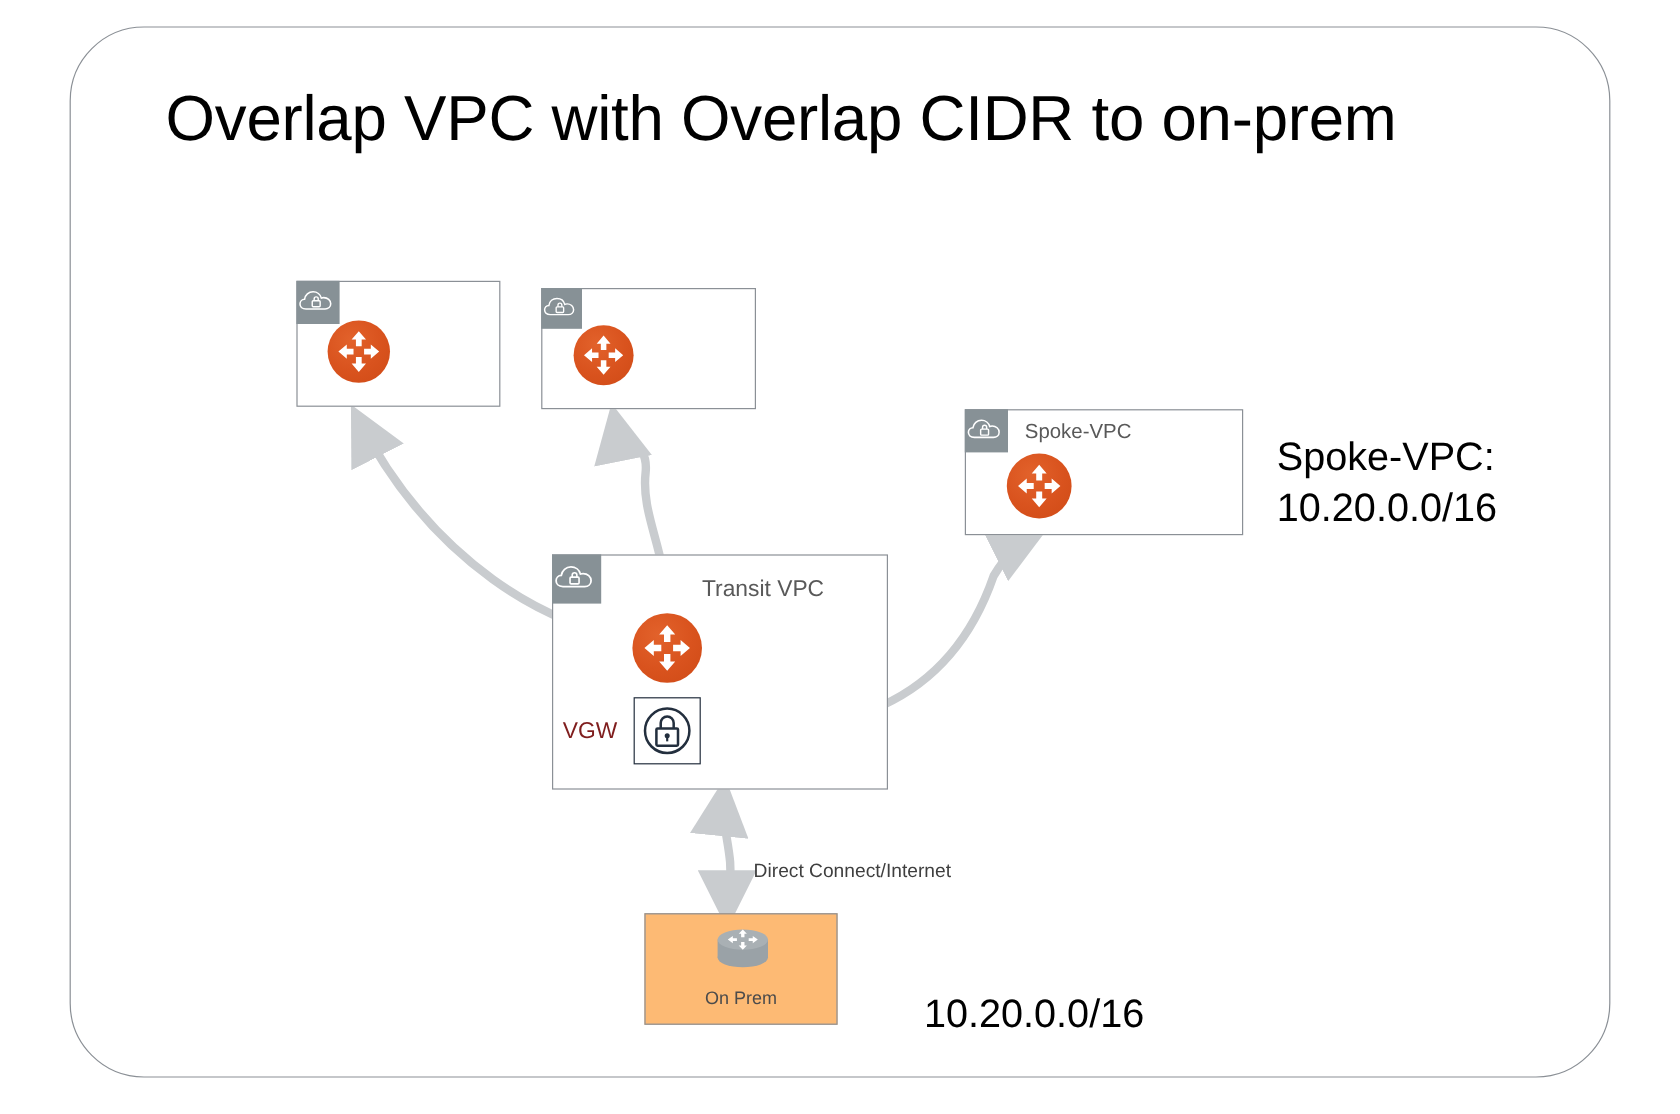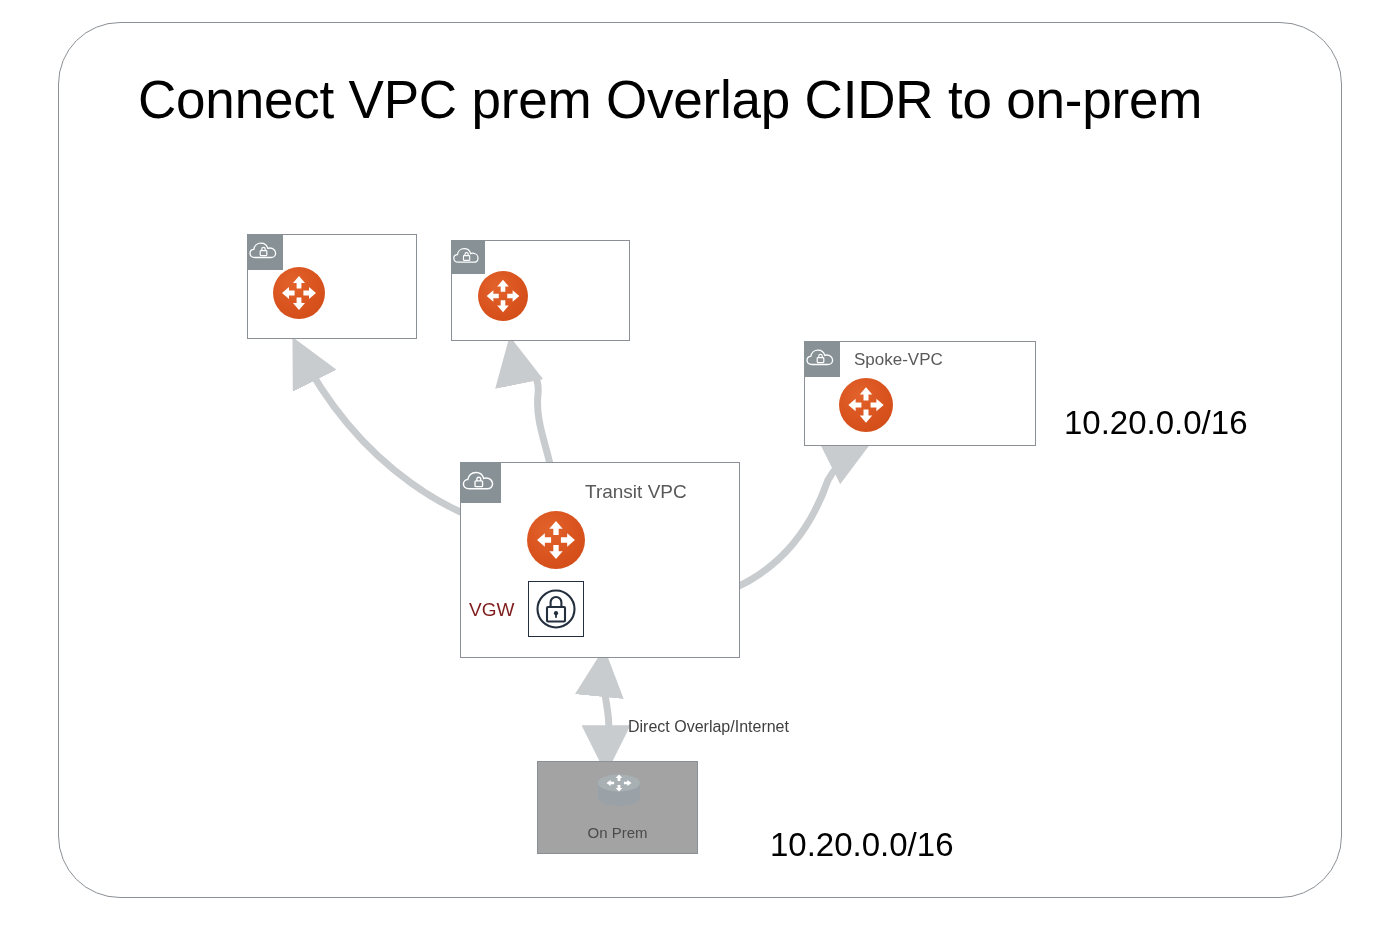--- a/index.html
+++ b/index.html
@@ -95,21 +95,21 @@
   .vgw-text {
     position: absolute;
     font-size: 19px;
     color: #7f1d1d;
     white-space: nowrap;
   }
   
   .onprem-box {
     position: absolute;
     border: 1.5px solid #8b9096;
-    background: #a3a3a3;
+    background: #fdba74;
     box-sizing: border-box;
   }
   .onprem-icon { position: absolute; }
   .onprem-icon svg { display: block; }
   .onprem-label {
     position: absolute;
     width: 100%;
     text-align: center;
     font-size: 15px;
     color: #4b4b4b;
@@ -133,21 +133,21 @@
     white-space: nowrap;
   }
 </style>
 </head>
 <body>
 
 <div id="slide">
 
   <div class="frame"></div>
 
-  <div class="slide-title">Connect VPC prem Overlap CIDR to on-prem</div>
+  <div class="slide-title">Overlap VPC with Overlap CIDR to on-prem</div>
 
   <svg class="connectors" viewBox="0 0 1400 928" width="1400" height="928" xmlns="http://www.w3.org/2000/svg">
     <defs>
       <marker id="ahead" viewBox="0 0 12 12" refX="9" refY="6" markerWidth="7" markerHeight="7" orient="auto-start-reverse">
         <path d="M 0 0 L 12 6 L 0 12 z" fill="#c9cccf"></path>
       </marker>
       <marker id="atail" viewBox="0 0 12 12" refX="9" refY="6" markerWidth="7" markerHeight="7" orient="auto-start-reverse">
         <path d="M 0 0 L 12 6 L 0 12 z" fill="#c9cccf"></path>
       </marker>
     </defs>
@@ -279,19 +279,20 @@
           <path d="M29 7.5 l3.4 3.6 h-2 v3.0 h-2.8 v-3.0 h-2 z"></path>
           <path d="M29 24.5 l-3.4 -3.6 h2 v-3.0 h2.8 v3.0 h2 z"></path>
           <path d="M16.5 16 l4.2 -3.1 v1.9 h3.4 v2.4 h-3.4 v1.9 z"></path>
           <path d="M41.5 16 l-4.2 3.1 v-1.9 h-3.4 v-2.4 h3.4 v-1.9 z"></path>
         </g>
       </svg>
     </span>
     <span class="onprem-label" style="top:62px; left:0;">On Prem</span>
   </div>
 
-  <div class="edge-label" style="left:628px; top:718px;">Direct Overlap/Internet</div>
-
+  <div class="edge-label" style="left:628px; top:718px;">Direct Connect/Internet</div>
+
+  <div class="note note-big" style="left:1064px; top:360px;">Spoke-VPC:</div>
   <div class="note note-big" style="left:1064px; top:402px;">10.20.0.0/16</div>
 
   <div class="note note-big" style="left:770px; top:824px;">10.20.0.0/16</div>
 
 </div>
 
 </body></html>

